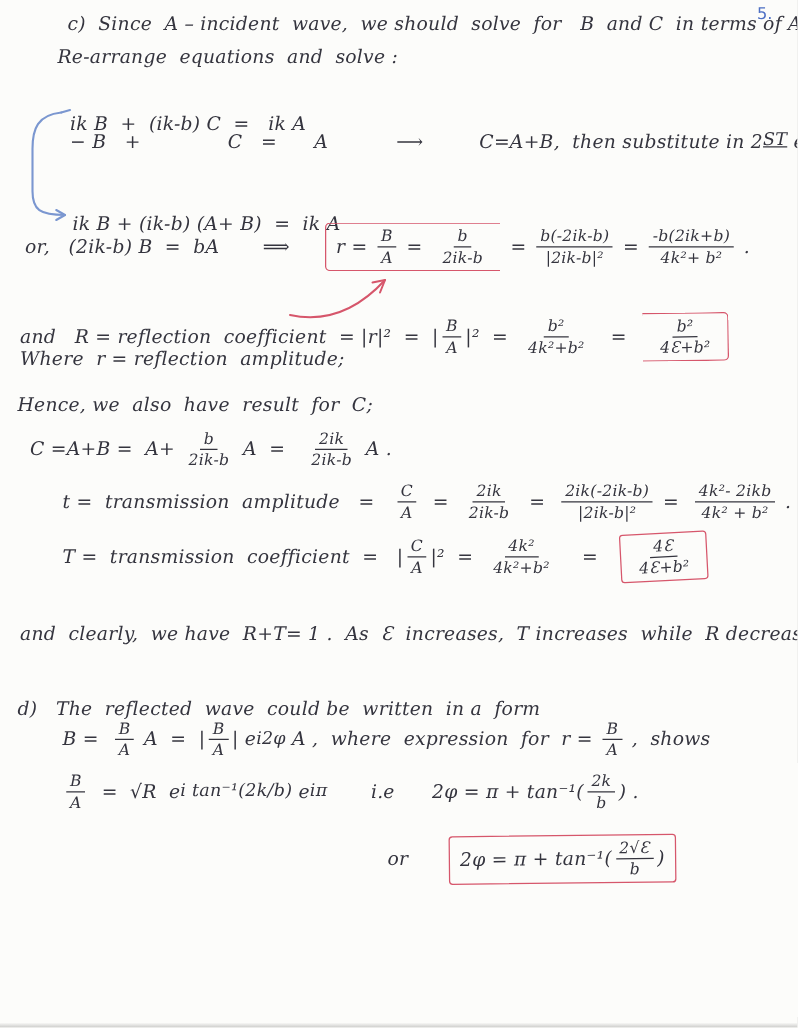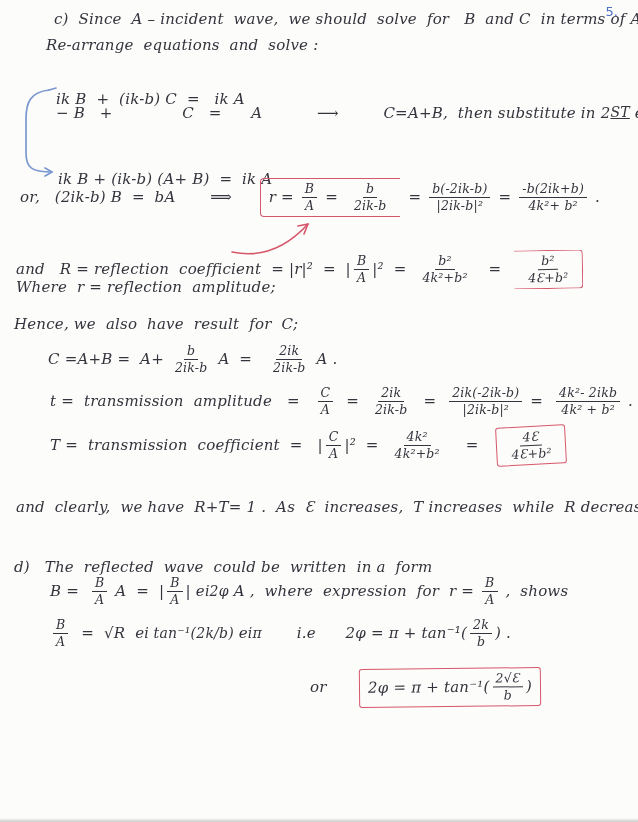--- a/index.html
+++ b/index.html
@@ -53,21 +53,21 @@
   <div id="hw-layer">
       <div class="hline" style="left: 22px; top: 10px; margin-left: 32px;"><span class="txt">c)  Since  A – incident  wave,  we should  solve  for   B  and C  in terms of A.</span></div>
       <div class="hline" style="left: 46px; top: 36px;"><span class="txt">Re-arrange  equations  and  solve :</span></div>
       <div class="hline" style="left: 56px; top: 90px; align-items: flex-end;"><span class="txt">ik B  +  (ik-b) C  =   ik A</span></div>
       <div class="hline" style="left: 56px; top: 104px;"><span class="txt">− B   +              C   =      A           ⟶         C=A+B,  then substitute in 2</span><sup class="sp und">ST</sup><span class="txt"> eqn .</span></div>
       <div class="hline" style="left: 58px; top: 170px;"><span class="txt">ik B + (ik-b) (A+ B)  =  ik A</span></div>
       <div class="hline" style="left: 20px; top: 178px;"><span class="txt">or,   (2ik-b) B  =  bA       ⟹     </span><span class="rbox open-right"><span class="txt">r = </span><span class="frac"><span class="num">B</span><span class="den">A</span></span><span class="txt"> =  </span><span class="frac"><span class="num">b</span><span class="den">2ik-b</span></span></span><span class="txt"> = </span><span class="frac"><span class="num">b(-2ik-b)</span><span class="den">|2ik-b|²</span></span><span class="txt"> = </span><span class="frac"><span class="num">-b(2ik+b)</span><span class="den">4k²+ b²</span></span><span class="txt"> .</span></div>
       <div class="hline" style="left: 16px; top: 230px; margin-top: 48px;"><span class="txt">Where  r = reflection  amplitude;</span></div>
       <div class="hline" style="left: 16px; top: 250px;"><span class="txt">and   R = reflection  coefficient  = |r|²  =  |</span><span class="frac"><span class="num">B</span><span class="den">A</span></span><span class="txt">|²  =  </span><span class="frac"><span class="num">b²</span><span class="den">4k²+b²</span></span><span class="txt">   =  </span><span class="rbox open-left"><span class="frac"><span class="num">b²</span><span class="den">4Ɛ+b²</span></span></span></div>
       <div class="hline" style="left: 14px; top: 315px;"><span class="txt">Hence, we  also  have  result  for  C;</span></div>
-      <div class="hline" style="left: 48px; top: 344px;"><span class="txt">C =A+B =  A+ </span><span class="frac"><span class="num">b</span><span class="den">2ik-b</span></span><span class="txt"> A  =   </span><span class="frac"><span class="num">2ik</span><span class="den">2ik-b</span></span><span class="txt"> A .</span></div>
+      <div class="hline" style="left: 24px; top: 344px;"><span class="txt">C =A+B =  A+ </span><span class="frac"><span class="num">b</span><span class="den">2ik-b</span></span><span class="txt"> A  =   </span><span class="frac"><span class="num">2ik</span><span class="den">2ik-b</span></span><span class="txt"> A .</span></div>
       <div class="hline" style="left: 50px; top: 386px;"><span class="txt">t =  transmission  amplitude   =   </span><span class="frac"><span class="num">C</span><span class="den">A</span></span><span class="txt">  =  </span><span class="frac"><span class="num">2ik</span><span class="den">2ik-b</span></span><span class="txt">  =  </span><span class="frac"><span class="num">2ik(-2ik-b)</span><span class="den">|2ik-b|²</span></span><span class="txt"> =  </span><span class="frac"><span class="num">4k²- 2ikb</span><span class="den">4k² + b²</span></span><span class="txt"> .</span></div>
       <div class="hline" style="left: 50px; top: 426px;"><span class="txt">T =  transmission  coefficient  =   |</span><span class="frac"><span class="num">C</span><span class="den">A</span></span><span class="txt">|²  =  </span><span class="frac"><span class="num">4k²</span><span class="den">4k²+b²</span></span><span class="txt">    =   </span><span class="rbox tilt"><span class="frac"><span class="num">4Ɛ</span><span class="den">4Ɛ+b²</span></span></span></div>
       <div class="hline" style="left: 16px; top: 498px;"><span class="txt">and  clearly,  we have  R+T= 1 .  As  Ɛ  increases,  T increases  while  R decreases.</span></div>
       <div class="hline" style="left: 14px; top: 538px; margin-top: 20px;"><span class="txt">d)   The  reflected  wave  could be  written  in a  form</span></div>
       <div class="hline" style="left: 50px; top: 576px;"><span class="txt">B =  </span><span class="frac"><span class="num">B</span><span class="den">A</span></span><span class="txt"> A  =  |</span><span class="frac"><span class="num">B</span><span class="den">A</span></span><span class="txt">| e</span><sup class="sp">i2φ</sup><span class="txt"> A ,  where  expression  for  r = </span><span class="frac"><span class="num">B</span><span class="den">A</span></span><span class="txt"> ,  shows</span></div>
       <div class="hline" style="left: 50px; top: 618px;"><span class="frac"><span class="num">B</span><span class="den">A</span></span><span class="txt">  =  √R  e</span><sup class="sp">i tan⁻¹(2k/b)</sup><span class="txt"> e</span><sup class="sp">iπ</sup><span class="txt">       i.e      2φ = π + tan⁻¹(</span><span class="frac"><span class="num">2k</span><span class="den">b</span></span><span class="txt">) .</span></div>
       <div class="hline" style="left: 310px; top: 668px; justify-content: space-between;"><span class="txt">or      </span><span class="rbox full"><span class="txt">2φ = π + tan⁻¹(</span><span class="frac"><span class="num">2√Ɛ</span><span class="den">b</span></span><span class="txt">)</span></span></div>
     </div>
 
   <svg class="dec" style="left:16px; top:84px;" width="52" height="98" viewBox="0 0 52 98">

